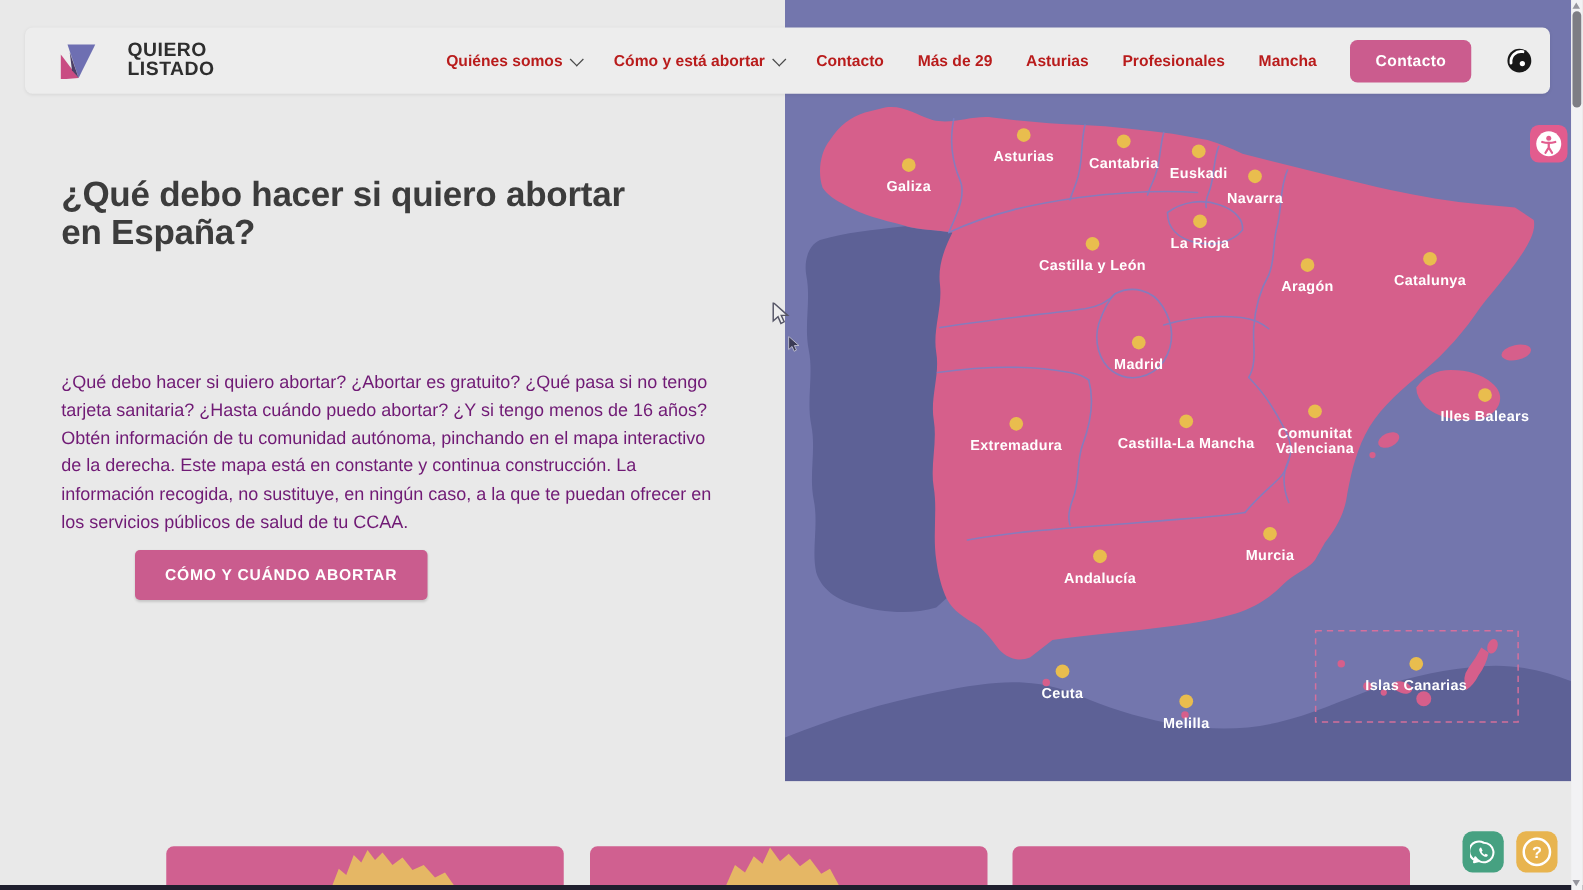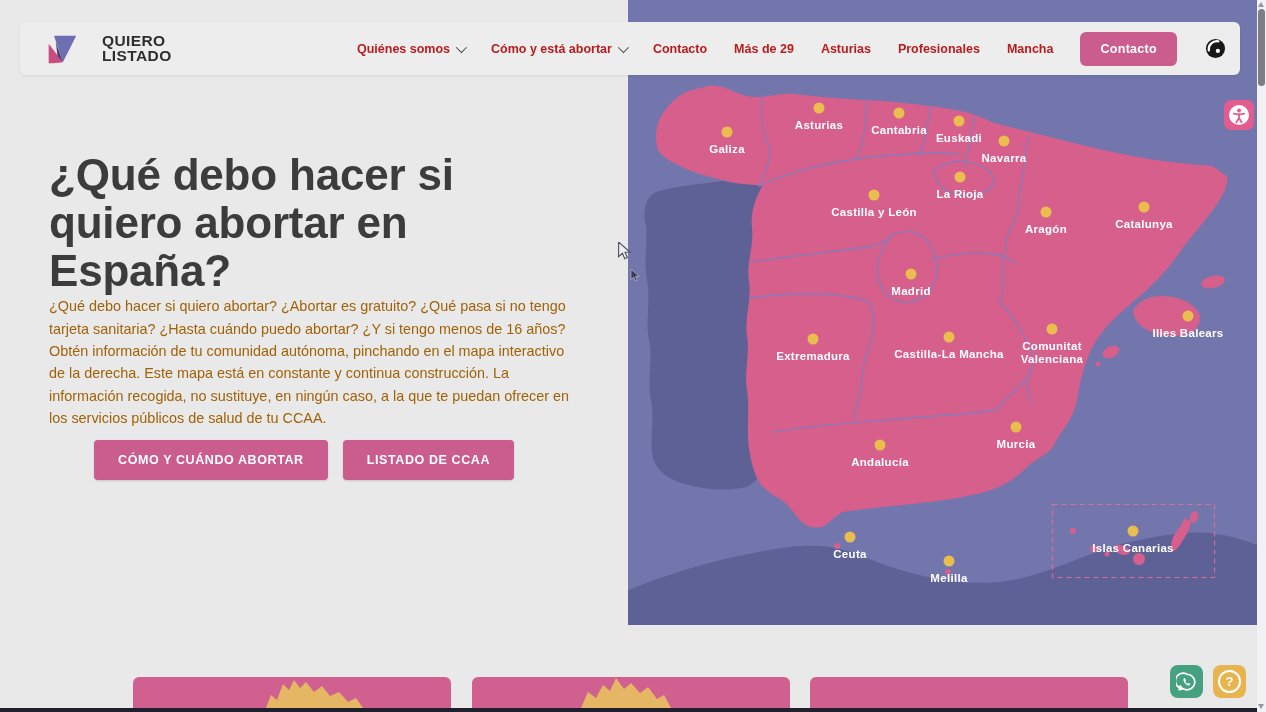--- a/index.html
+++ b/index.html
@@ -19,27 +19,27 @@
   .nav-item{font-size:12.5px;font-weight:700;color:#b91c1c;display:flex;align-items:center;gap:6px;cursor:pointer;white-space:nowrap;}
   .chev{width:7px;height:7px;border-right:1.6px solid #4a4a4a;border-bottom:1.6px solid #4a4a4a;transform:rotate(45deg) translateY(-2px);display:inline-block;}
   .contact-btn{
     background:#cb5c8e;color:#fff;font-size:12.5px;font-weight:700;
     padding:10px 20px;border-radius:6px;border:none;cursor:pointer;letter-spacing:.3px;
   }
   .lang-btn{width:22px;height:22px;cursor:pointer;display:flex;align-items:center;justify-content:center;background:none;border:none;padding:0;}
   
   .hero-title{
     position:absolute;left:49px;top:122px;width:460px;z-index:3;
-    font-size:44px;line-height:1.08;font-weight:800;color:#3c3c3c;letter-spacing:-.2px;
+    font-size:28px;line-height:1.08;font-weight:800;color:#3c3c3c;letter-spacing:-.2px;
   }
   .hero-desc{
     position:absolute;left:49px;top:281px;width:534px;z-index:3;
-    font-size:14.4px;line-height:1.55;color:#a16207;
-  }
-  .hero-buttons{position:absolute;left:56px;top:440px;display:flex;gap:15px;z-index:3;padding-left:38px;}
+    font-size:14.4px;line-height:1.55;color:#701a75;
+  }
+  .hero-buttons{position:absolute;left:70px;top:440px;display:flex;gap:30px;z-index:3;padding-left:38px;}
   .pill-btn{
     background:#ca5c8e;color:#fff;border:none;border-radius:4px;cursor:pointer;
     height:40px;padding:0 24px;font-size:12.5px;font-weight:700;letter-spacing:.6px;
     box-shadow:0 1px 2px rgba(0,0,0,.15);
   }
   
   .map-panel{position:absolute;left:628px;top:0;width:629px;height:625px;z-index:1;}
   .map-label{fill:#ffffff;font-family:"Liberation Sans",sans-serif;font-size:11.5px;font-weight:700;letter-spacing:.3px;text-anchor:middle;}
   
   .a11y-btn{position:absolute;left:1224px;top:100px;width:30px;height:30px;border-radius:7px;background:#e25c8e;border:none;cursor:pointer;z-index:6;display:flex;align-items:center;justify-content:center;padding:0;}
@@ -238,21 +238,20 @@
         <circle cx="13.5" cy="13.5" r="2.2" fill="#ffffff"></circle>
       </svg>
     </button>
   </nav>
 </header>
 
 <h1 class="hero-title">¿Qué debo hacer si quiero abortar en España?</h1>
 <p class="hero-desc">¿Qué debo hacer si quiero abortar? ¿Abortar es gratuito? ¿Qué pasa si no tengo tarjeta sanitaria? ¿Hasta cuándo puedo abortar? ¿Y si tengo menos de 16 años? Obtén información de tu comunidad autónoma, pinchando en el mapa interactivo de la derecha. Este mapa está en constante y continua construcción. La información recogida, no sustituye, en ningún caso, a la que te puedan ofrecer en los servicios públicos de salud de tu CCAA.</p>
 <div class="hero-buttons">
   <button class="pill-btn">CÓMO Y CUÁNDO ABORTAR</button>
-  <button class="pill-btn">LISTADO DE CCAA</button>
 </div>
 
 <button class="a11y-btn">
   <svg width="24" height="24" viewBox="0 0 24 24">
     <circle cx="12" cy="12" r="10" fill="#ffffff"></circle>
     <circle cx="12" cy="7.6" r="2" fill="#e25c8e"></circle>
     <path d="M6.8,10.6 C10.2,11.6 13.8,11.6 17.2,10.6" stroke="#e25c8e" stroke-width="1.8" fill="none" stroke-linecap="round"></path>
     <path d="M12,11.2 L12,15 L9.4,19.2 M12,15 L14.6,19.2" stroke="#e25c8e" stroke-width="1.8" fill="none" stroke-linecap="round" stroke-linejoin="round"></path>
   </svg>
 </button>

